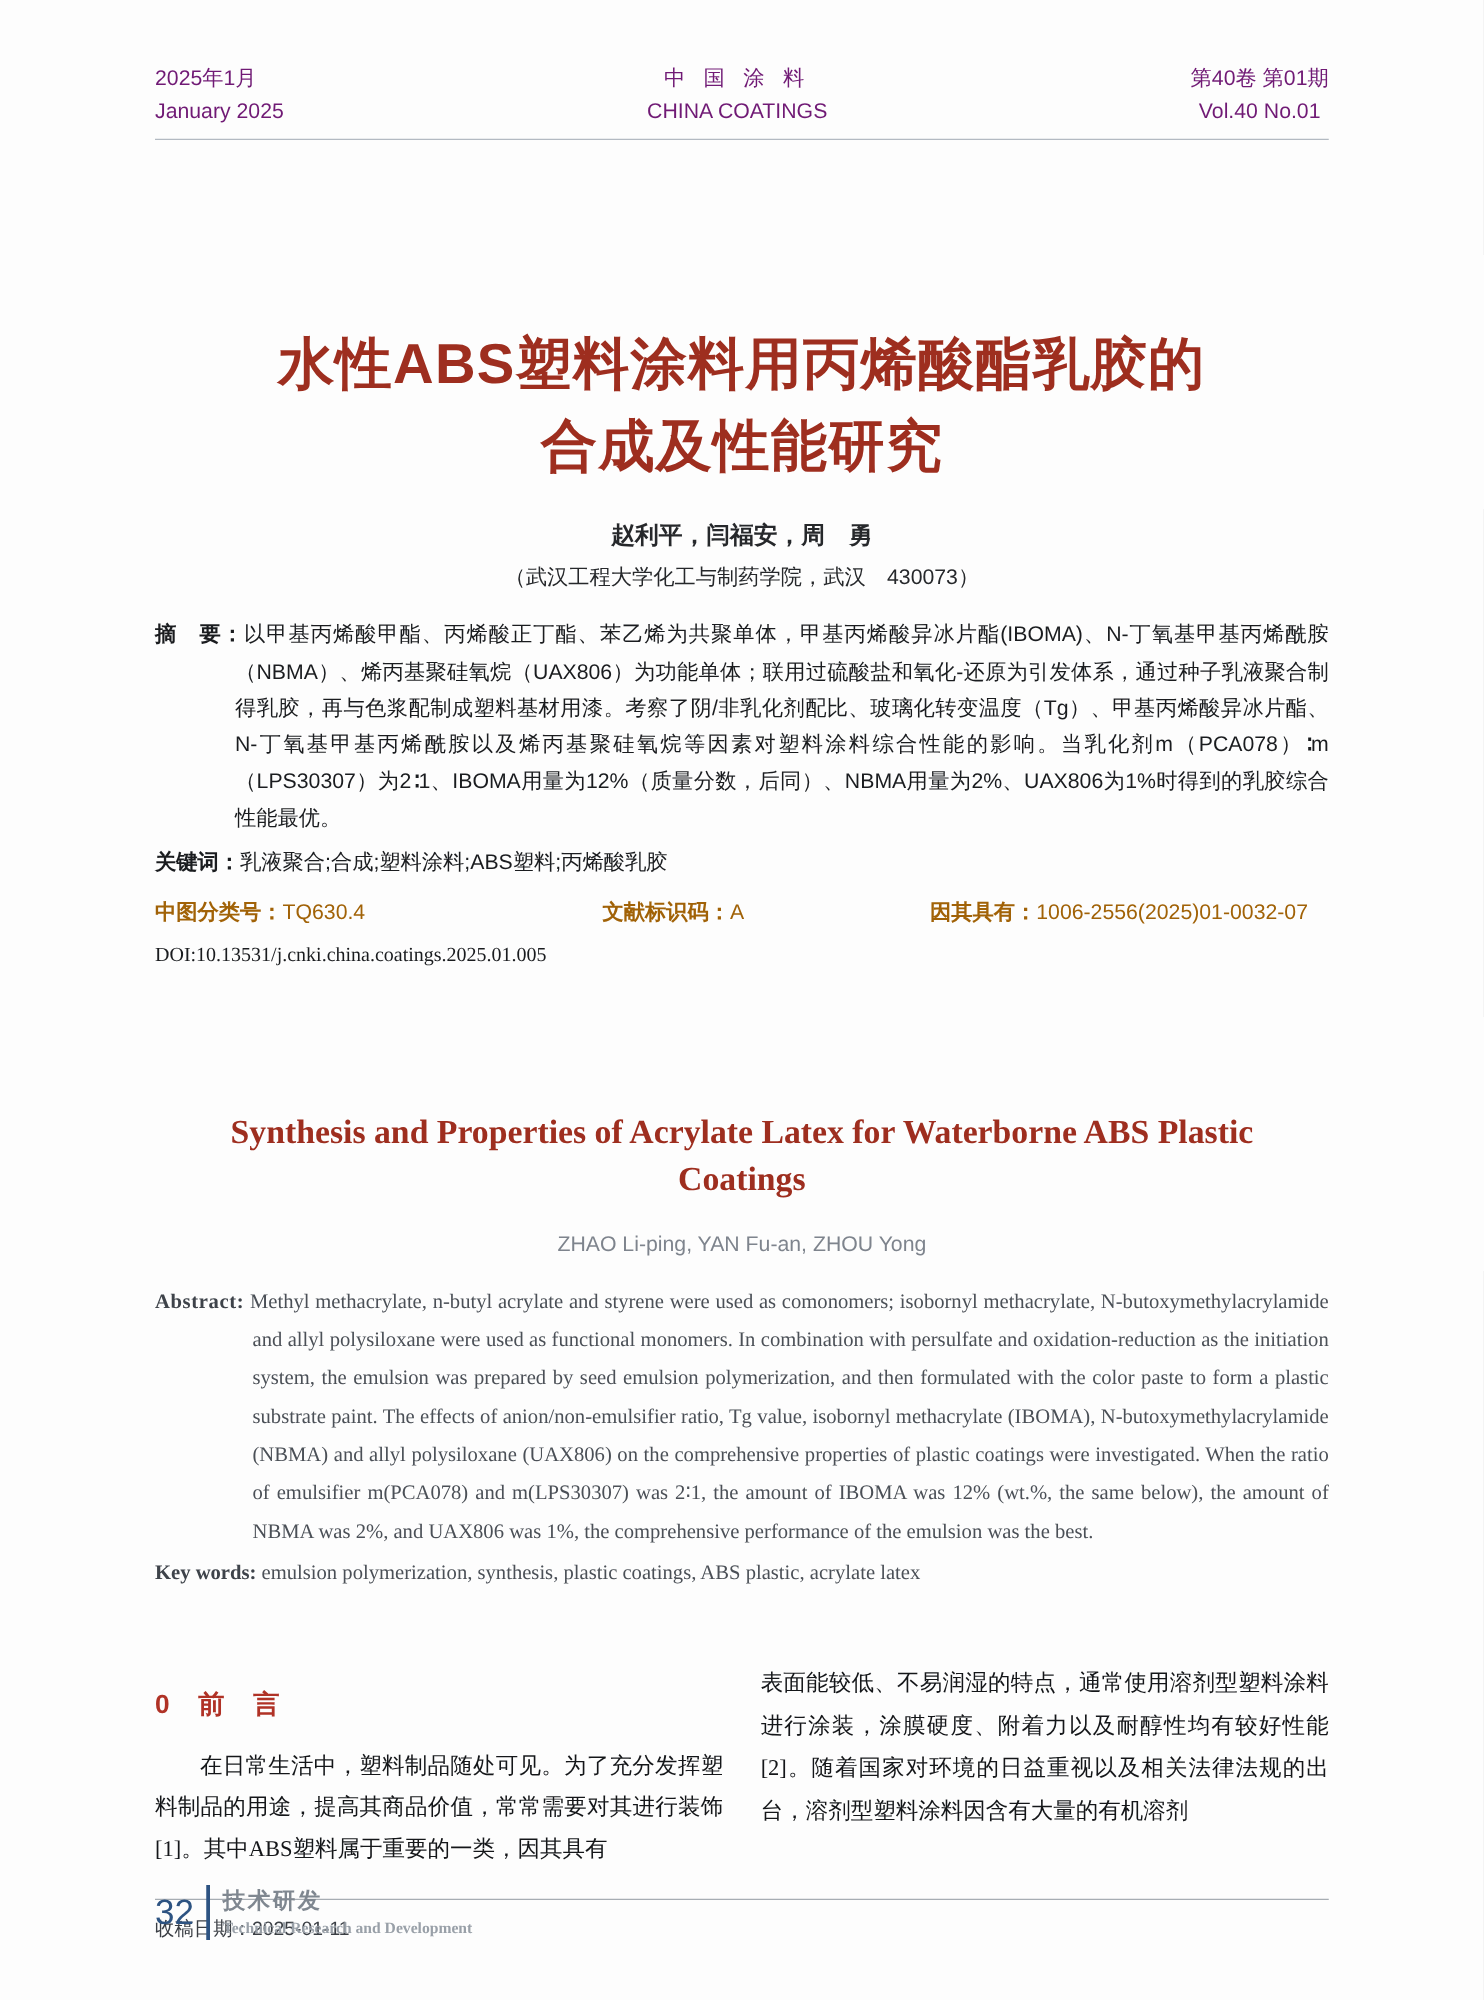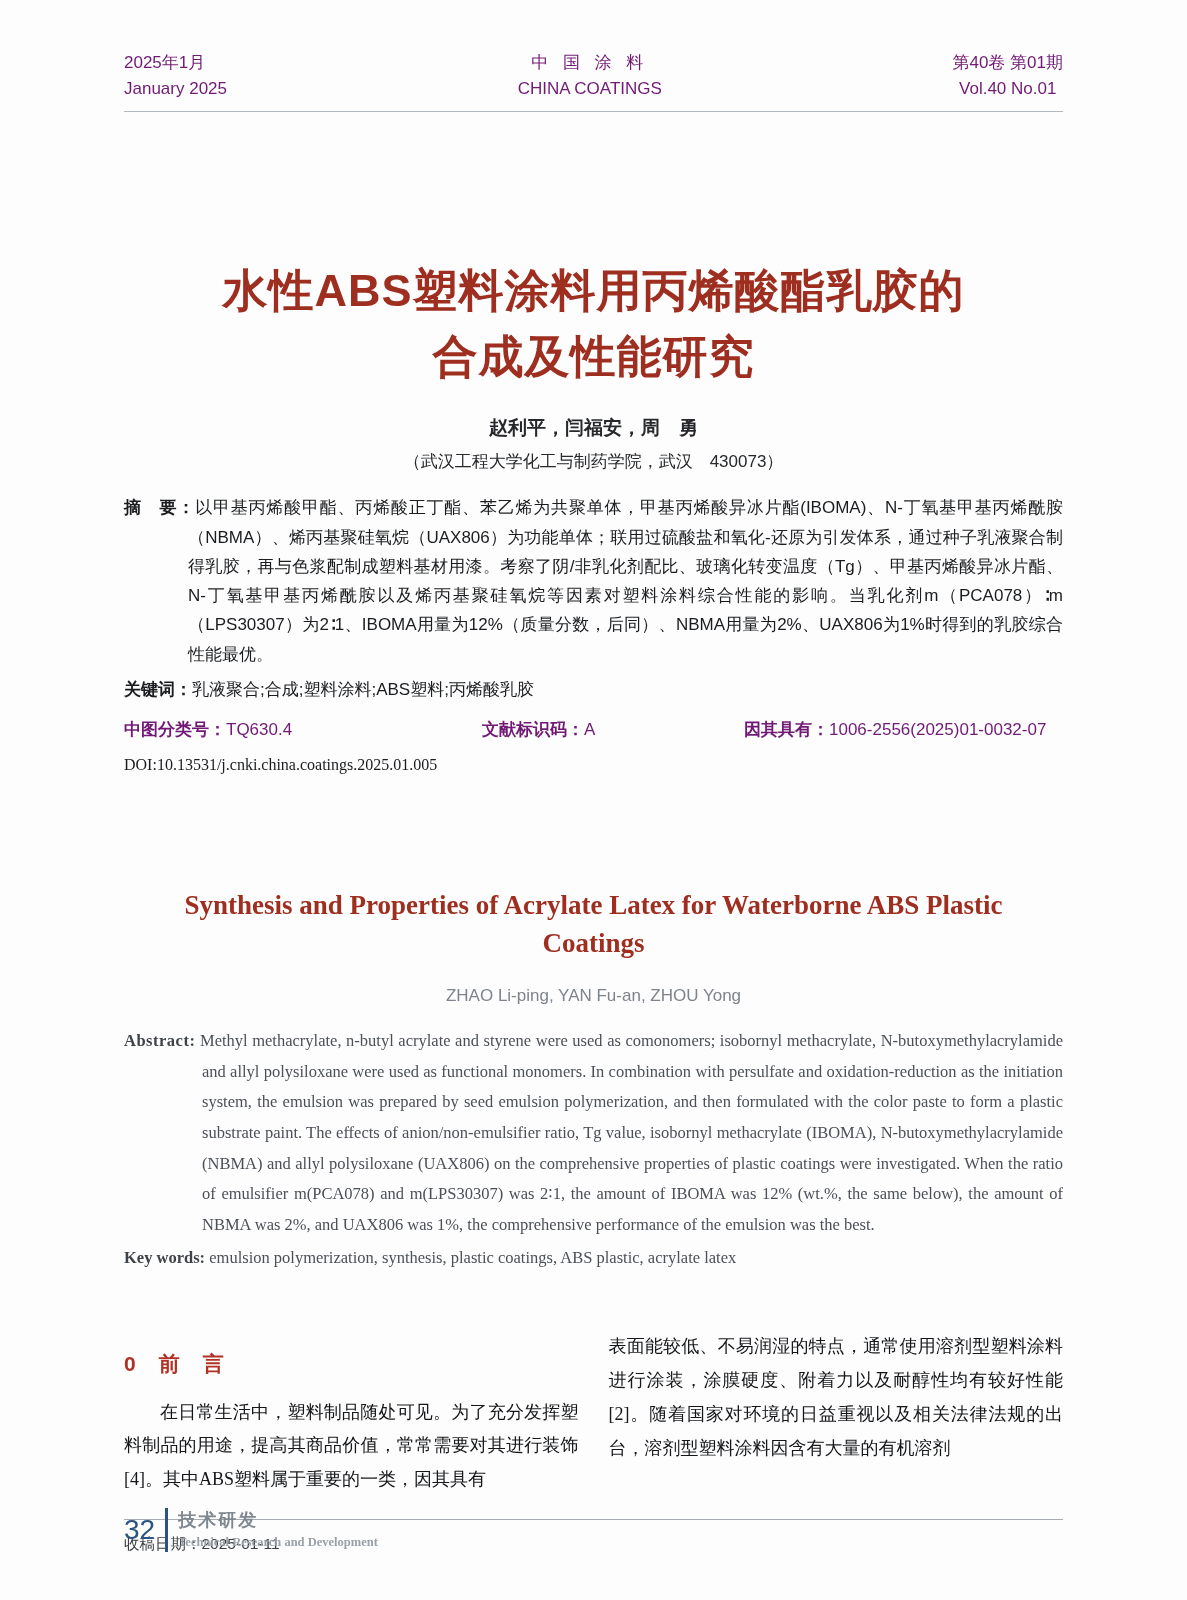--- a/index.html
+++ b/index.html
@@ -25,21 +25,21 @@
   .authors-cn{text-align:center;margin-top:26px;font-size:19px;font-weight:700;color:#26282b;}
   .affil-cn{text-align:center;margin-top:9px;font-size:17px;color:#26282b;}
   
   .abstract-cn{
     margin-top:20px;font-size:17px;line-height:1.72;color:#1a1c1f;
     text-align:justify;padding-left:64px;text-indent:-64px;
   }
   .abstract-cn .lbl{font-weight:700;}
   .keywords-cn{margin-top:9px;font-size:17px;color:#1a1c1f;}
   .keywords-cn .lbl{font-weight:700;}
-  .meta-row{display:flex;margin-top:17px;font-size:17px;color:#701a75;}
+  .meta-row{display:flex;margin-top:17px;font-size:17px;color:#a16207;}
   .meta-row .m1{width:358px;flex:none;}
   .meta-row .m2{width:262px;flex:none;}
   .meta-row .m3{flex:1;}
   .meta-row .lbl{font-weight:700;}
   .doi{margin-top:15px;font-family:"Liberation Serif",serif;font-size:16px;color:#1a1c1f;}
   
   .title-en{
     margin:112px auto 0;max-width:912px;text-align:center;
     font-family:"Liberation Serif",serif;font-weight:700;
     font-size:27px;line-height:1.42;color:#9e2e1f;
@@ -132,21 +132,21 @@
     <span class="lbl">Abstract:</span>&nbsp;<span>Methyl methacrylate, n-butyl acrylate and styrene were used as comonomers; isobornyl methacrylate, N-butoxymethylacrylamide and allyl polysiloxane were used as functional monomers. In combination with persulfate and oxidation-reduction as the initiation system, the emulsion was prepared by seed emulsion polymerization, and then formulated with the color paste to form a plastic substrate paint. The effects of anion/non-emulsifier ratio, Tg value, isobornyl methacrylate (IBOMA), N-butoxymethylacrylamide (NBMA) and allyl polysiloxane (UAX806) on the comprehensive properties of plastic coatings were investigated. When the ratio of emulsifier m(PCA078) and m(LPS30307) was 2∶1, the amount of IBOMA was 12% (wt.%, the same below), the amount of NBMA was 2%, and UAX806 was 1%, the comprehensive performance of the emulsion was the best.</span>
   </div>
 
   <div class="keywords-en">
     <span class="lbl">Key words:</span>&nbsp;<span>emulsion polymerization, synthesis, plastic coatings, ABS plastic, acrylate latex</span>
   </div>
 
   <div class="columns">
     <div class="col">
       <h3 class="section-heading">0　前　言</h3>
-      <p class="indent">在日常生活中，塑料制品随处可见。为了充分发挥塑料制品的用途，提高其商品价值，常常需要对其进行装饰[4]。其中ABS塑料属于重要的一类，因其具有</p>
+      <p class="indent">在日常生活中，塑料制品随处可见。为了充分发挥塑料制品的用途，提高其商品价值，常常需要对其进行装饰[1]。其中ABS塑料属于重要的一类，因其具有</p>
     </div>
     <div class="col">
       <p>表面能较低、不易润湿的特点，通常使用溶剂型塑料涂料进行涂装，涂膜硬度、附着力以及耐醇性均有较好性能[2]。随着国家对环境的日益重视以及相关法律法规的出台，溶剂型塑料涂料因含有大量的有机溶剂</p>
     </div>
   </div>
 
   <div class="footnote">
     <div>
       <span class="lbl">收稿日期：</span><span>2025-01-11</span>
     </div>

